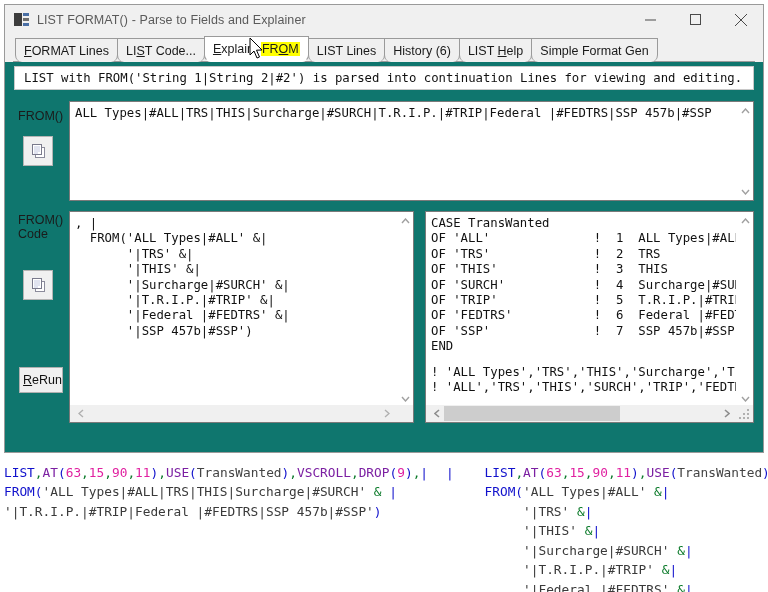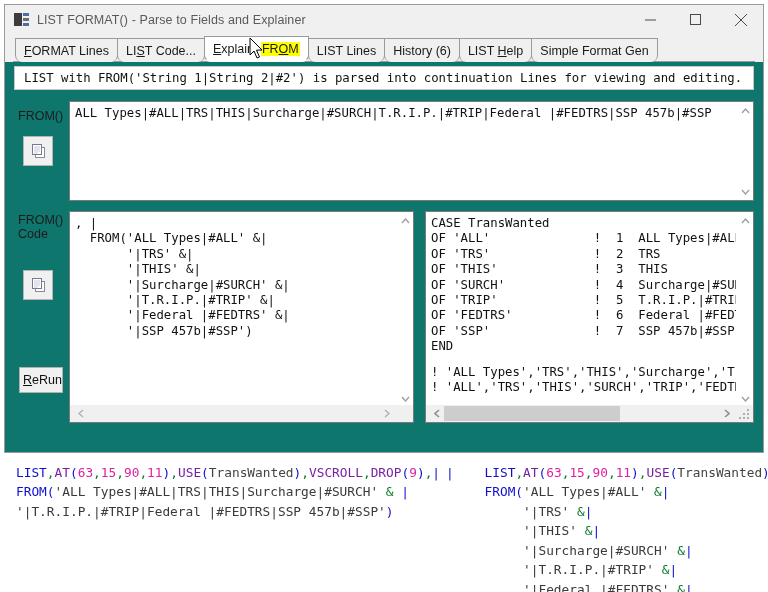--- a/index.html
+++ b/index.html
@@ -451,21 +451,21 @@
         <i style="left:6px;  top:6px;"></i>
           <i style="left:10px; top:6px;"></i>
         <i style="left:2px;  top:10px;"></i>
           <i style="left:6px; top:10px;"></i>
           <i style="left:10px; top:10px;"></i>
       </div>
     </div>
 
   </div>
 
-  <div class="codeblock" style="left:16px; top:443px; width:440px;">
+  <div class="codeblock" style="left:4px; top:443px; width:440px;">
 <span><span class="k">LIST</span><span class="c">,</span><span class="f">AT</span><span class="p">(</span><span class="n">63</span><span class="c">,</span><span class="n">15</span><span class="c">,</span><span class="n">90</span><span class="c">,</span><span class="n">11</span><span class="p">)</span><span class="c">,</span><span class="f">USE</span><span class="p">(</span><span class="id">TransWanted</span><span class="p">)</span><span class="c">,</span><span class="f">VSCROLL</span><span class="c">,</span><span class="f">DROP</span><span class="p">(</span><span class="n">9</span><span class="p">)</span><span class="c">,</span><span class="p">|</span></span>
 <span><span class="k">FROM</span><span class="p">(</span><span class="s">'ALL Types|#ALL|TRS|THIS|Surcharge|#SURCH'</span> <span class="c">&amp;</span> <span class="p">|</span></span>
 <span><span class="s">'|T.R.I.P.|#TRIP|Federal |#FEDTRS|SSP 457b|#SSP'</span><span class="p">)</span></span>
   </div>
 
   <div class="codeblock" style="left:446px; top:443px; width:322px;">
 <span><span class="p">|</span>    <span class="k">LIST</span><span class="c">,</span><span class="f">AT</span><span class="p">(</span><span class="n">63</span><span class="c">,</span><span class="n">15</span><span class="c">,</span><span class="n">90</span><span class="c">,</span><span class="n">11</span><span class="p">)</span><span class="c">,</span><span class="f">USE</span><span class="p">(</span><span class="id">TransWanted</span><span class="p">)</span></span>
 <span>     <span class="k">FROM</span><span class="p">(</span><span class="s">'ALL Types|#ALL'</span> <span class="c">&amp;</span><span class="p">|</span></span>
 <span>          <span class="s">'|TRS'</span> <span class="c">&amp;</span><span class="p">|</span></span>
 <span>          <span class="s">'|THIS'</span> <span class="c">&amp;</span><span class="p">|</span></span>

